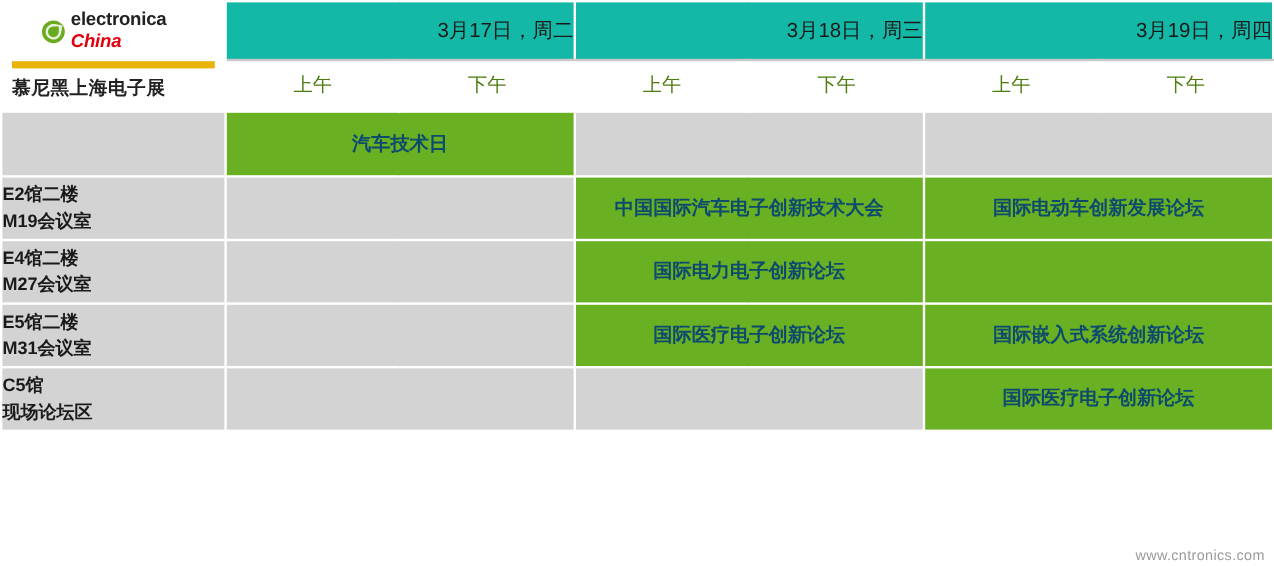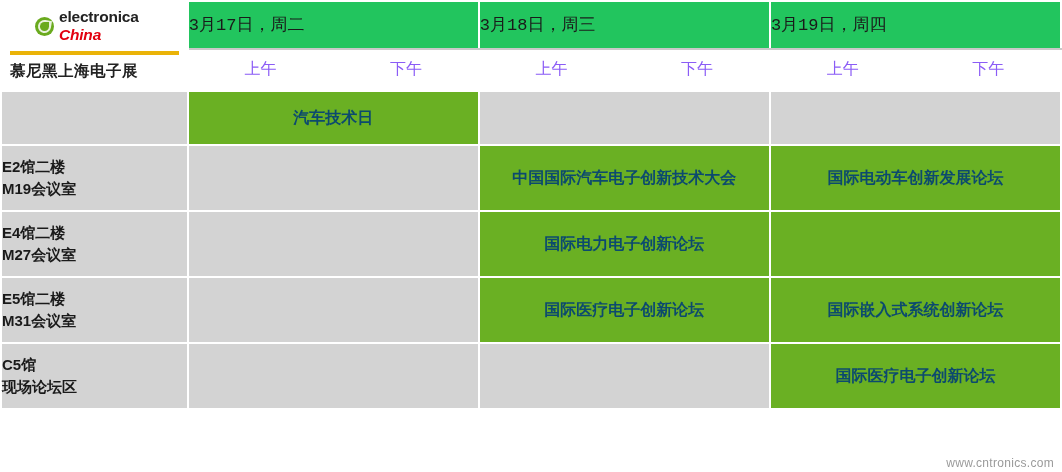--- a/index.html
+++ b/index.html
@@ -74,41 +74,40 @@
     z-index:2;
   }
   .brand-name{
     font-size:15.5px;font-weight:bold;color:#222;
     letter-spacing:-.2px;
   }
   .brand-name .cn{color:#e2000f;font-style:italic;}
   .brand-row2{
     font-size:15.5px;font-weight:bold;color:#222;
     letter-spacing:.5px;
-    border-top:4px solid #eab308;
+    border-top:6px solid #eab308;
     padding-top:6px;
   }
 
   
   .date-cell{
-    background:#22c55e;
+    background:#14b8a6;
     border:2px solid #ffffff !important;
     border-bottom:2px solid #c9c9c9 !important;
-    text-align:left;
+    text-align:right;
     font-size:17px;
     color:#1a1a1a;
     height:34px;
-    font-family:Liberation Mono, monospace;
   }
   .ampm-cell{
     background:#ffffff;
     border:2px solid #ffffff !important;
     text-align:center;
     font-size:16px;
-    color:#8b5cf6;
+    color:#4d7c0f;
     height:30px;
   }
 
   
   .room-cell{
     background:#d3d3d3;
     color:#1a1a1a;
     font-size:15px;
     font-weight:bold;
     line-height:1.45;
@@ -116,21 +115,21 @@
   }
   .empty-cell{background:#d3d3d3;}
   .event-cell{
     background:#6ab023;
     color:#0c4a6e;
     text-align:center;
     font-size:16px;
     font-weight:bold;
     padding:0 4px;
   }
-  .row-h{height:66px;}
+  .row-h{height:53px;}
   .row-h-first{height:54px;}
 
   
   .watermark{
     position:absolute;
     right:8px;bottom:2px;
     font-size:12px;
     color:#9a9a9a;
     letter-spacing:.3px;
     margin-left:28px;

